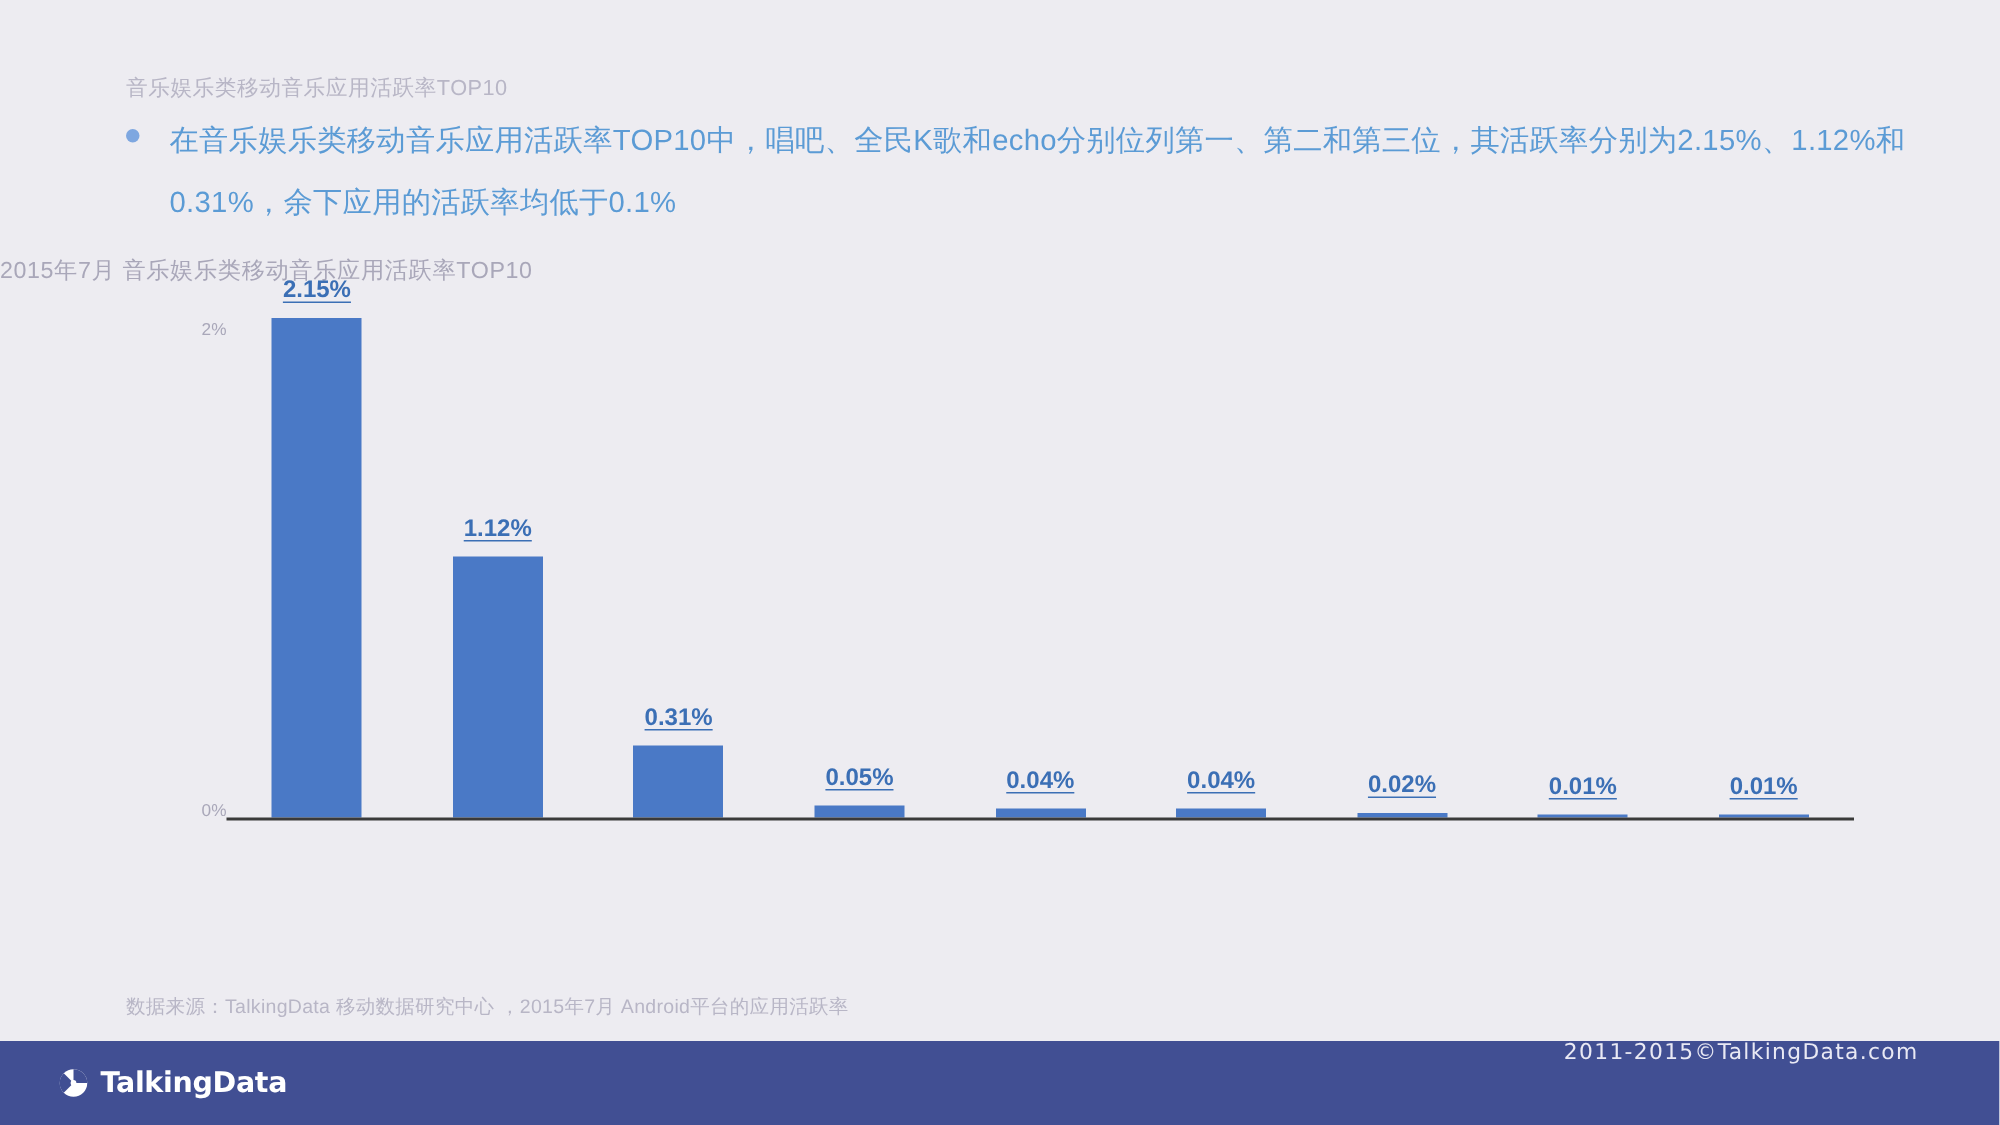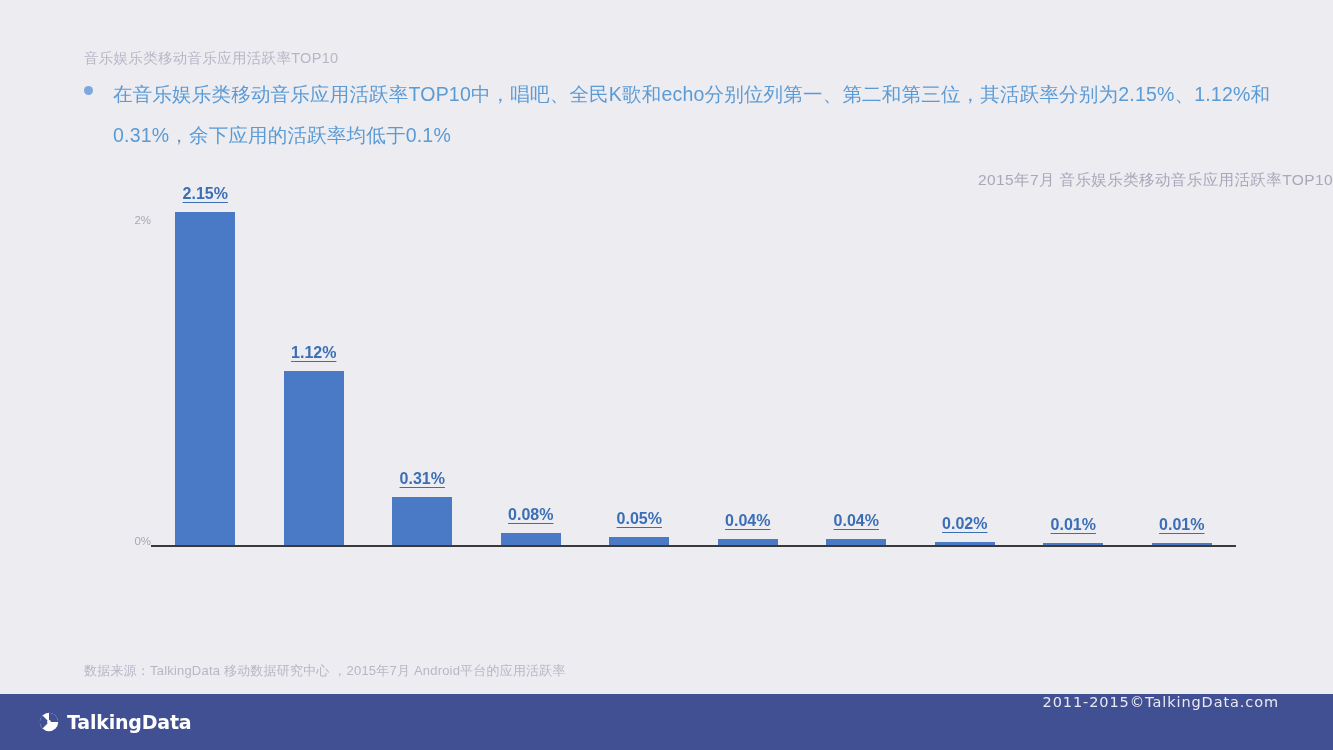--- a/index.html
+++ b/index.html
@@ -49,21 +49,21 @@
     letter-spacing: .2px;
     max-width: 1170px;
   }
 
   
   #chart-title {
     position: absolute;
     left: 0;
     right: 0;
     top: 170px;
-    text-align: right;
+    text-align: left;
     font-size: 15.5px;
     color: #a9a7b9;
     letter-spacing: .4px;
   }
 
   #plot-wrap {
     position: absolute;
     left: 96px;
     top: 205px;
     width: 1145px;
@@ -213,24 +213,20 @@
         <div class="bar-value" style="bottom: 342.25px;">2.15%</div>
         <div class="bar-rect" style="height: 333.25px; background: rgb(74, 121, 198);"></div>
       </div>
       <div class="bar-slot">
         <div class="bar-value" style="bottom: 182.6px;">1.12%</div>
         <div class="bar-rect" style="height: 173.6px; background: rgb(74, 121, 198);"></div>
       </div>
       <div class="bar-slot">
         <div class="bar-value" style="bottom: 57.05px;">0.31%</div>
         <div class="bar-rect" style="height: 48.05px; background: rgb(74, 121, 198);"></div>
-      </div>
-      <div class="bar-slot">
-        <div class="bar-value" style="bottom: 21.4px;">0.08%</div>
-        <div class="bar-rect" style="height: 12.4px; background: rgb(74, 121, 198);"></div>
       </div>
       <div class="bar-slot">
         <div class="bar-value" style="bottom: 16.75px;">0.05%</div>
         <div class="bar-rect" style="height: 7.75px; background: rgb(74, 121, 198);"></div>
       </div>
       <div class="bar-slot">
         <div class="bar-value" style="bottom: 15.2px;">0.04%</div>
         <div class="bar-rect" style="height: 6.2px; background: rgb(74, 121, 198);"></div>
       </div>
       <div class="bar-slot">

